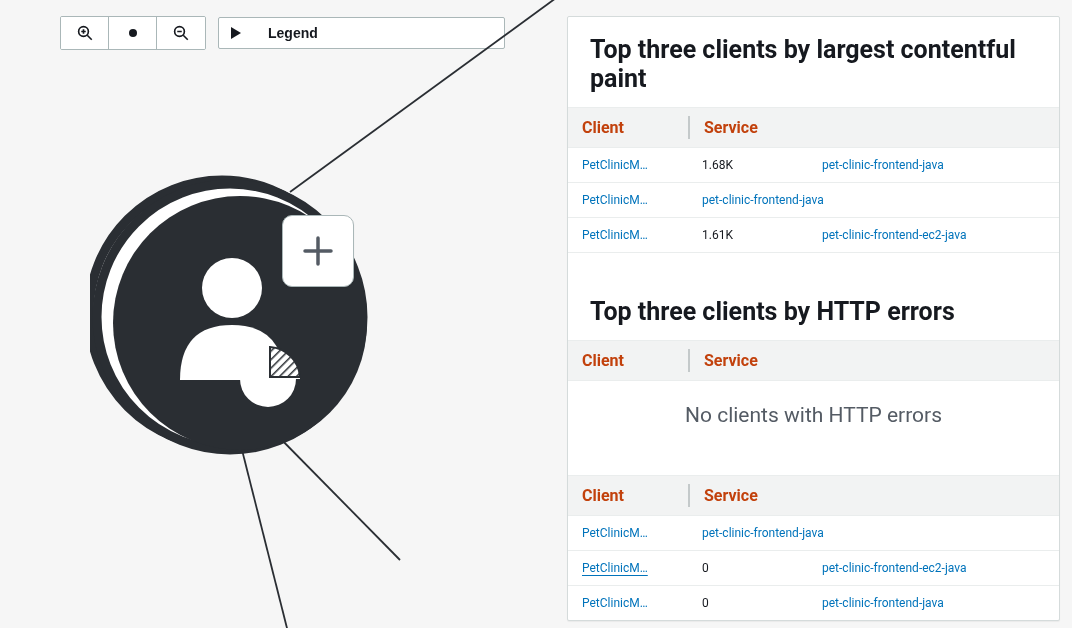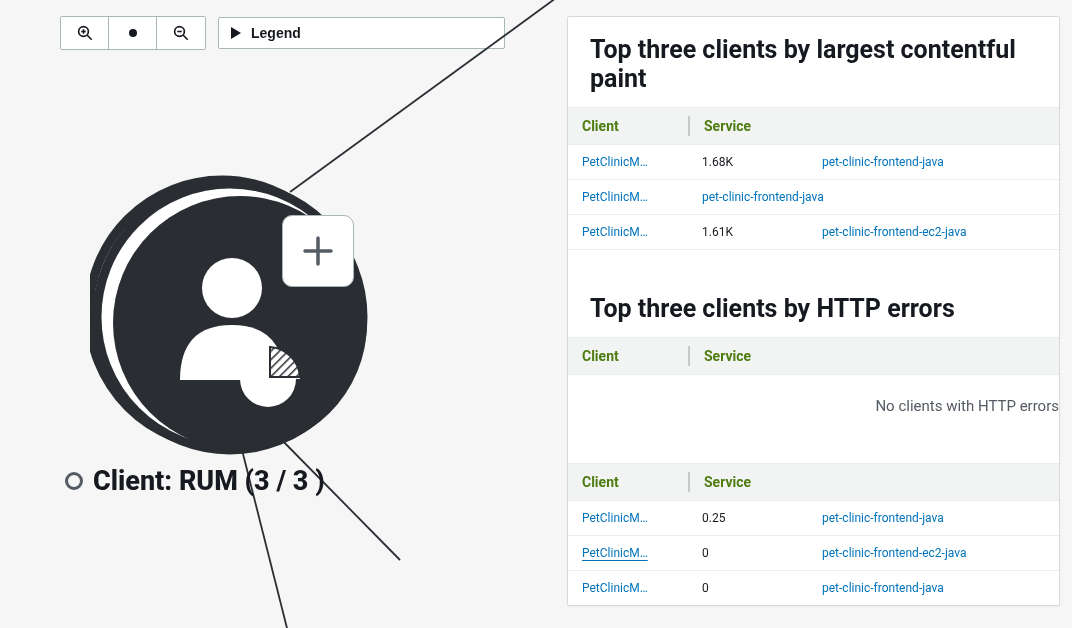--- a/index.html
+++ b/index.html
@@ -50,21 +50,21 @@
   .btn-group button:last-child { border-right: none; }
   .legend-btn {
     flex: 1;
     height: 32px;
     border: 1px solid #aab7b8;
     border-radius: 2px;
     background: #fff;
     display: flex;
     align-items: center;
     padding: 0 12px;
-    gap: 10px;
+    gap: 27px;
     cursor: pointer;
     font-size: 14px;
     font-weight: 600;
     color: #16191f;
   }
   .canvas {
     position: absolute;
     inset: 0;
     top: 0;
     pointer-events: none;
@@ -124,22 +124,22 @@
     padding: 18px 22px 14px 22px;
     font-size: 25px;
     font-weight: 700;
   }
   .thead {
     display: flex;
     background: #f2f3f3;
     border-top: 1px solid #eaeded;
     border-bottom: 1px solid #eaeded;
     font-weight: 700;
-    font-size: 14px;
-    color: #4d7c0f;
+    font-size: 16px;
+    color: #c2410c;
   }
   .thead .col, .row .col {
     padding: 10px 14px;
     overflow: hidden;
     white-space: nowrap;
     text-overflow: ellipsis;
   }
   .col-client  { flex: 0 0 120px; }
   .col-metric  { flex: 0 0 120px; }
   .col-service { flex: 1; }
@@ -151,23 +151,23 @@
   .row {
     display: flex;
     border-bottom: 1px solid #eaeded;
     font-size: 12px;
   }
   .row:last-child { border-bottom: none; }
   .link { color: #0073bb; cursor: pointer; }
   .link-u { color: #0073bb; text-decoration: underline; text-underline-offset: 3px; cursor: pointer; }
   .empty {
     padding: 22px 0;
-    text-align: right;
+    text-align: center;
     color: #545b64;
-    font-size: 15px;
+    font-size: 21px;
   }
   .sep-lg { height: 26px; }
   svg { display: block; }
 </style>
 </head>
 <body>
 
 <div class="app">
 
   <div class="left-pane">
@@ -234,24 +234,20 @@
       </svg>
     </div>
 
     <button class="add-btn">
       <svg width="36" height="36" viewBox="0 0 36 36" stroke="#545b64" stroke-width="3.5" stroke-linecap="round">
         <line x1="18" y1="5" x2="18" y2="31"></line>
           <line x1="5" y1="18" x2="31" y2="18"></line>
       </svg>
     </button>
 
-    <div class="node-label">
-      <span class="radio-ring"></span>
-      <span>Client: RUM (3 / 3 )</span>
-    </div>
 
   </div>
 
   <div class="right-pane">
     <div class="panel">
 
       <div class="section-title">Top three clients by largest contentful paint</div>
       <div class="thead">
         <div class="col col-client">Client</div>
         <div class="divider"></div>
@@ -287,21 +283,20 @@
       <div class="sep-lg"></div>
 
       <div class="thead">
         <div class="col col-client">Client</div>
         <div class="divider"></div>
         <div class="divider"></div>
         <div class="col col-service">Service</div>
       </div>
       <div class="row">
         <div class="col col-client link">PetClinicM…</div>
-        <div class="col col-metric">0.25</div>
         <div class="col col-service link">pet-clinic-frontend-java</div>
       </div>
       <div class="row">
         <div class="col col-client link-u">PetClinicM…</div>
         <div class="col col-metric">0</div>
         <div class="col col-service link">pet-clinic-frontend-ec2-java</div>
       </div>
       <div class="row">
         <div class="col col-client link">PetClinicM…</div>
         <div class="col col-metric">0</div>

